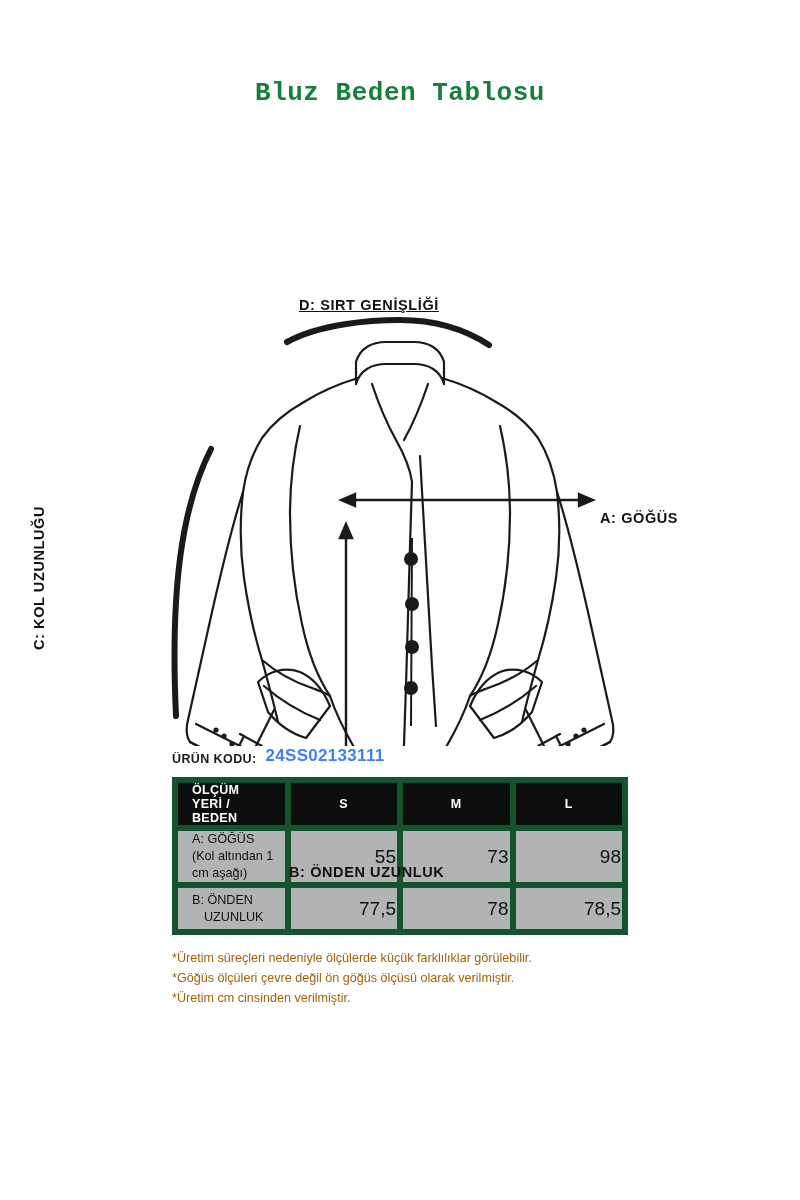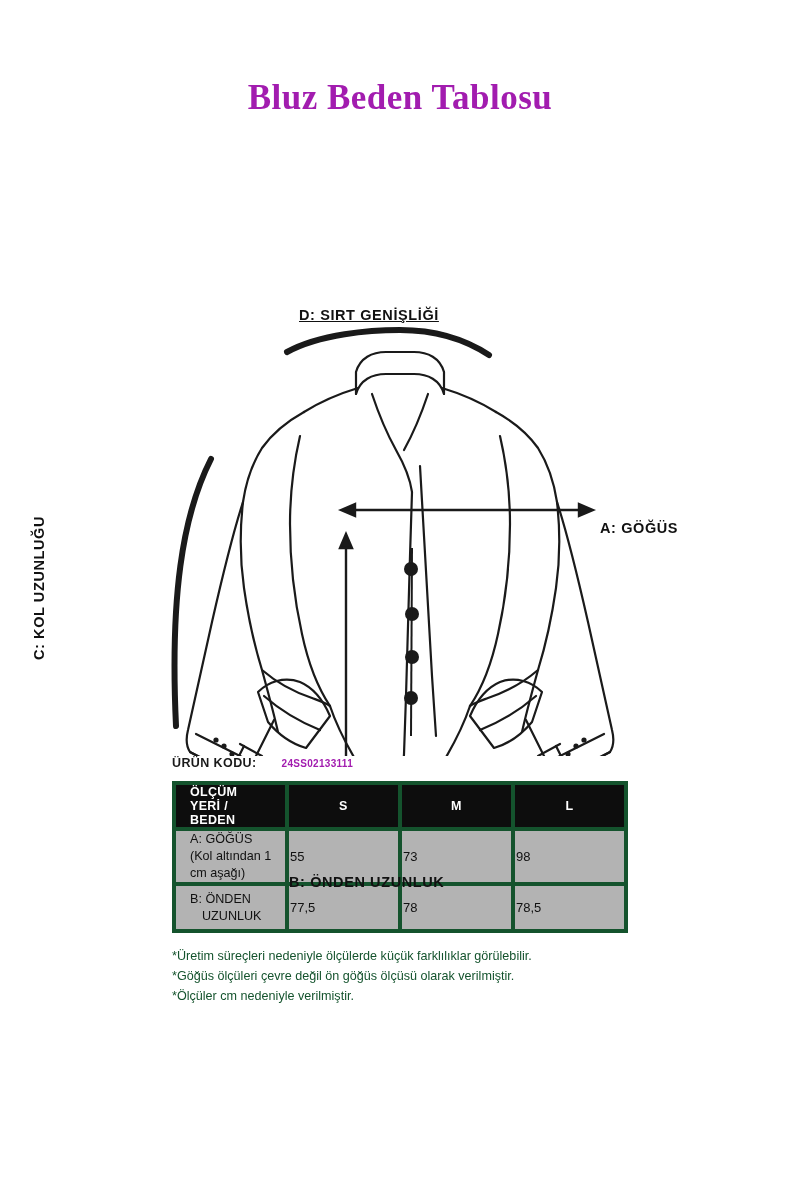--- a/index.html
+++ b/index.html
@@ -18,26 +18,26 @@
   }
 
   .page {
     width: 800px;
     height: 1200px;
     position: relative;
   }
 
   .title {
     text-align: center;
-    font-family: Liberation Serif, serif;
-    font-weight: bold;
-    font-size: 35px;
+    font-family: Liberation Mono, monospace;
+    font-weight: bold;
+    font-size: 26px;
     letter-spacing: 0.5px;
     margin-top: 78px;
-    color: #a21caf;
+    color: #15803d;
   }
 
   .figure-wrap {
     position: relative;
     width: 800px;
     height: 620px;
     margin-top: 18px;
   }
 
   .figure-wrap svg {
@@ -63,46 +63,46 @@
   #label-c {
     left: -33px;
     top: 444px;
     transform: rotate(-90deg);
     transform-origin: center center;
   }
 
   .code-row {
     margin: 0 0 0 172px;
     display: flex;
-    align-items: center;
-    gap: 25px;
+    align-items: flex-end;
+    gap: 9px;
     font-size: 13px;
   }
   .code-label {
     font-weight: bold;
     letter-spacing: 0.4px;
     color: #1a1a1a;
     font-size: 12.5px;
   }
   .code-value {
     font-weight: bold;
     letter-spacing: 0.3px;
-    color: #a21caf;
-    font-size: 10px;
+    color: #3b82f6;
+    font-size: 17px;
   }
 
   table.size-table {
     margin: 11px 0 0 172px;
     border-collapse: collapse;
     width: 456px;
     table-layout: fixed;
   }
   table.size-table th,
   table.size-table td {
-    border: 4px solid #14532d;
+    border: 6px solid #14532d;
   }
   thead th {
     background: #0d0d0d;
     color: #ffffff;
     font-size: 12.5px;
     font-weight: bold;
     letter-spacing: 0.3px;
     height: 40px;
     padding: 0 14px;
     text-align: left;
@@ -120,32 +120,32 @@
     height: 47px;
     vertical-align: middle;
   }
   tbody td.rowhead {
     padding: 0 0 0 14px;
     line-height: 1.35;
     font-size: 12.6px;
     width: 176px;
   }
   tbody td.val {
-    text-align: left;
-    font-size: 13px;
+    text-align: right;
+    font-size: 19px;
   }
   .sub {
     display: block;
   }
 
   .notes {
     margin: 14px 0 0 172px;
     font-size: 12.6px;
     line-height: 1.58;
-    color: #14532d;
+    color: #a16207;
   }
   .notes div { white-space: nowrap; }
 </style>
 </head>
 <body>
 
 <div class="page">
 
   <div class="title">Bluz Beden Tablosu</div>
 
@@ -292,16 +292,16 @@
         <td class="val">77,5</td>
         <td class="val">78</td>
         <td class="val">78,5</td>
       </tr>
     </tbody>
   </table>
 
   <div class="notes">
     <div>*Üretim süreçleri nedeniyle ölçülerde küçük farklılıklar görülebilir.</div>
     <div>*Göğüs ölçüleri çevre değil ön göğüs ölçüsü olarak verilmiştir.</div>
-    <div>*Ölçüler cm nedeniyle verilmiştir.</div>
+    <div>*Üretim cm cinsinden verilmiştir.</div>
   </div>
 
 </div>
 
 </body></html>

